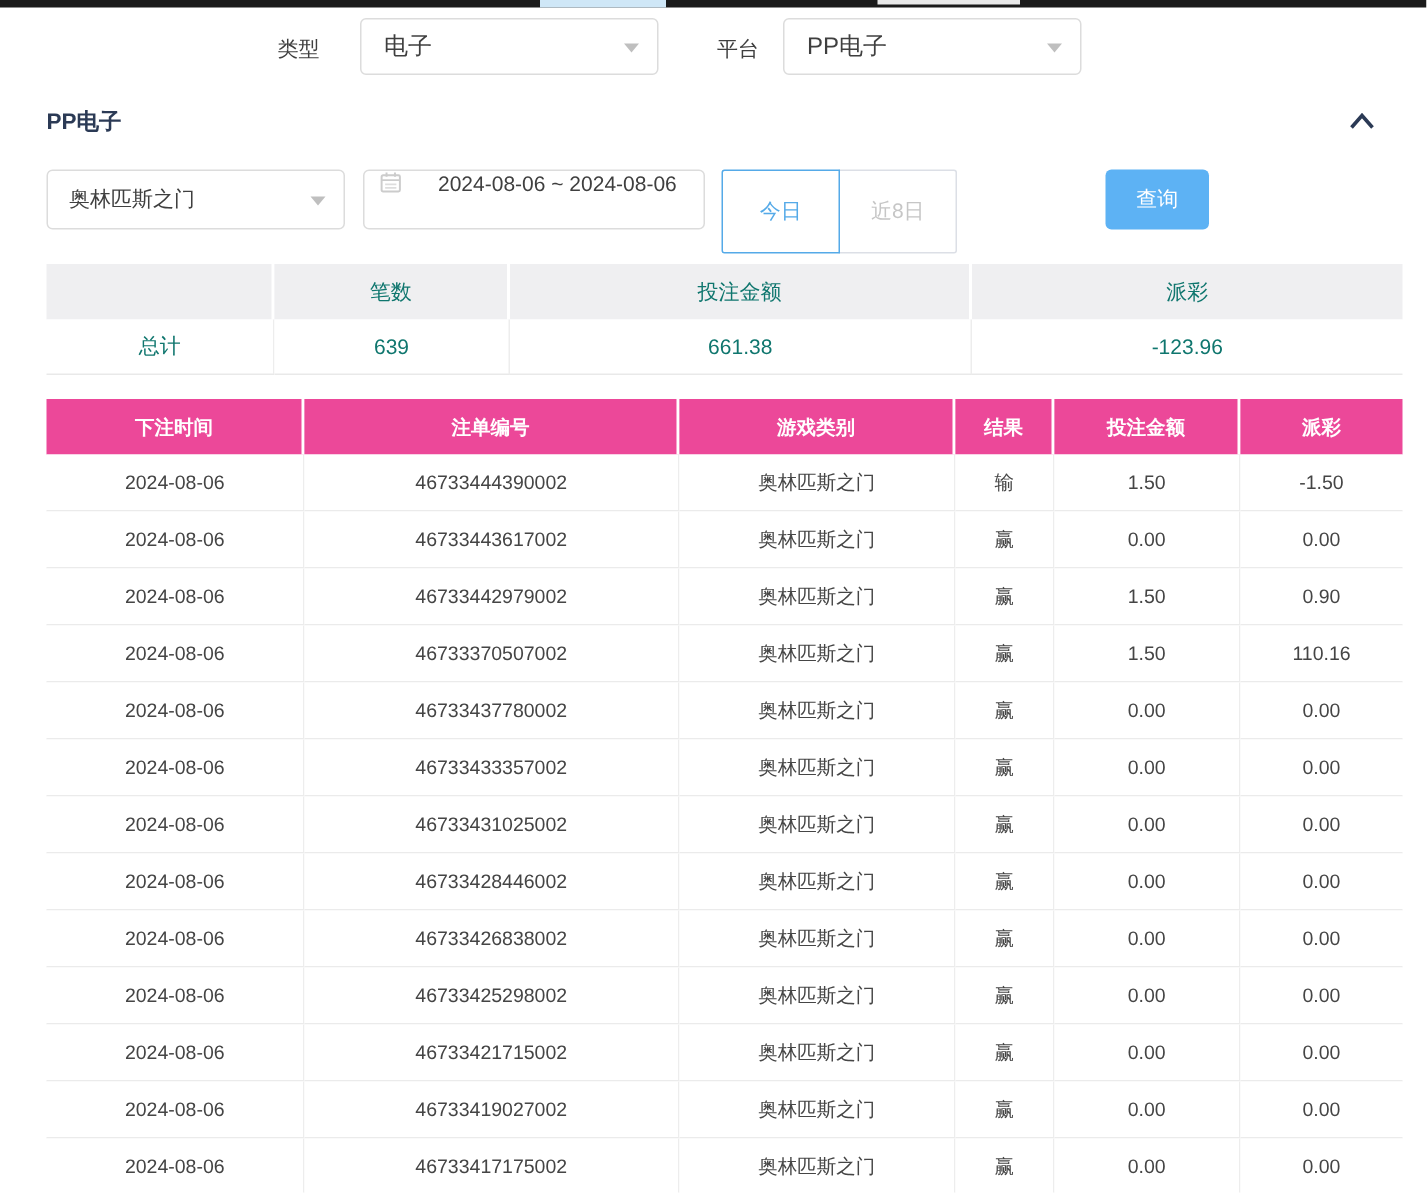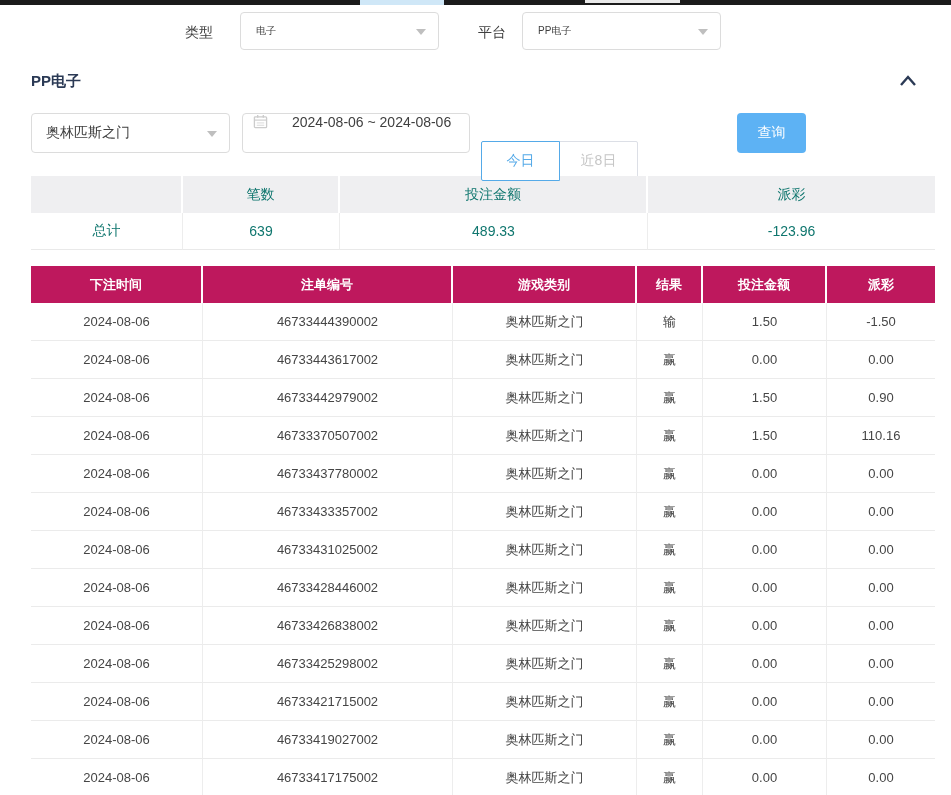--- a/index.html
+++ b/index.html
@@ -18,21 +18,21 @@
   .top-strip .seg-light { position: absolute; left: 585px; top: 0; width: 95px; height: 3px; background: #e9e9e9; }
 
   
   .flabel { position: absolute; font-size: 14px; color: #3f3f3f; top: 24px; }
   .flabel.type { left: 185px; }
   .flabel.platform { left: 478px; }
   .selectbox {
     position: absolute; top: 12px; height: 38px;
     border: 1px solid #dcdcdc; border-radius: 4px; background: #fff;
     display: flex; align-items: center; padding: 0 30px 0 15px;
-    font-size: 10px; color: #3f3f3f; cursor: pointer;
+    font-size: 16px; color: #3f3f3f; cursor: pointer;
   }
   .selectbox.type-select { left: 240px; width: 199px; }
   .selectbox.platform-select { left: 522px; width: 199px; }
   .caret-down {
     position: absolute; right: 12px; top: 16px;
     width: 0; height: 0;
     border-left: 5px solid transparent; border-right: 5px solid transparent;
     border-top: 6px solid #bfbfbf;
   }
 
@@ -45,25 +45,24 @@
     border: 1px solid #dcdcdc; border-radius: 4px; display: flex; align-items: center;
     padding: 0 30px 0 14px; font-size: 14px; color: #3f3f3f; cursor: pointer; }
   .game-select .caret-down { top: 17px; }
   .date-input { position: absolute; left: 242px; top: 113px; width: 228px; height: 40px;
     border: 1px solid #dcdcdc; border-radius: 4px; display: flex; align-items: flex-start;
     padding: 0 10px 0 10px; font-size: 14px; color: #3f3f3f; cursor: pointer; gap: 16px; }
   .date-input svg { margin-right: 8px; flex: none; }
 
   .btn-group { position: absolute; left: 481px; top: 113px; display: flex; }
   .qbtn {
-    width: 79px; height: 40px; background: #fff;
+    width: 79px; height: 56px; background: #fff;
     border: 1px solid #dcdfe6; font-size: 14px; color: #c6c6c6;
     display: flex; align-items: center; justify-content: center; cursor: pointer;
     margin-left: -1px;
-    margin-top: 28px;
   }
   .qbtn:first-child { margin-left: 0; border-radius: 2px 0 0 2px; }
   .qbtn:last-child { border-radius: 0 2px 2px 0; }
   .qbtn.active { border: 1px solid #55aae8; color: #55aae8; z-index: 2; }
   .search-btn {
     position: absolute; left: 737px; top: 113px; width: 69px; height: 40px;
     background: #5db2f4; color: #ffffff; font-size: 14px;
     border: none; border-radius: 4px; cursor: pointer;
     display: flex; align-items: center; justify-content: center; text-align: center;
   }
@@ -80,21 +79,21 @@
   .summary-table th:last-child { border-right: none; }
   .summary-table td {
     height: 37px; background: #ffffff; font-size: 14px; color: #0f766e;
     text-align: center; border-bottom: 1px solid #e9e9e9; border-right: 1px solid #ededed;
   }
   .summary-table td:last-child { border-right: none; }
 
   
   .detail-table { position: absolute; left: 31px; top: 266px; width: 904px; }
   .detail-table th {
-    height: 37px; background: #be185d; color: #ffffff; font-size: 13px; font-weight: bold;
+    height: 37px; background: #ec4899; color: #ffffff; font-size: 13px; font-weight: bold;
     text-align: center; border-right: 2px solid #ffffff;
   }
   .detail-table th:last-child { border-right: none; }
   .detail-table td {
     height: 38px; background: #ffffff; font-size: 13px; color: #454545;
     text-align: center; border-bottom: 1px solid #ebebeb; border-right: 1px solid #ededed;
   }
   .detail-table td:last-child { border-right: none; }
 
   .neg { color: #f15b5b; }
@@ -161,21 +160,21 @@
       <th></th>
       <th>笔数</th>
       <th>投注金额</th>
       <th>派彩</th>
     </tr>
   </thead>
   <tbody>
     <tr>
       <td>总计</td>
       <td>639</td>
-      <td>489.33</td>
+      <td>661.38</td>
       <td class="neg">-123.96</td>
     </tr>
   </tbody>
 </table>
 
 <table class="detail-table">
   <colgroup>
       <col style="width:172px">
       <col style="width:250px">
       <col style="width:184px">

